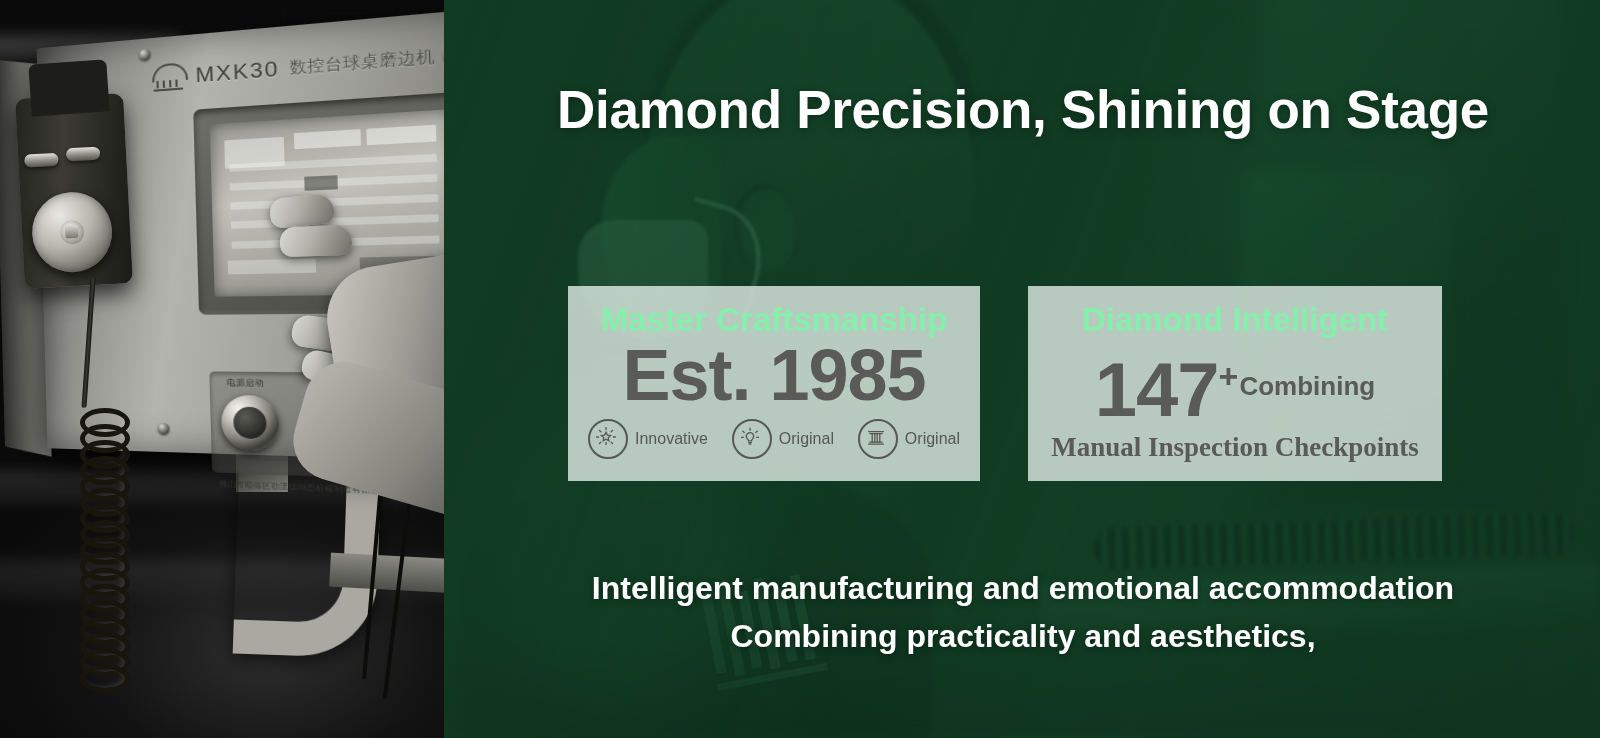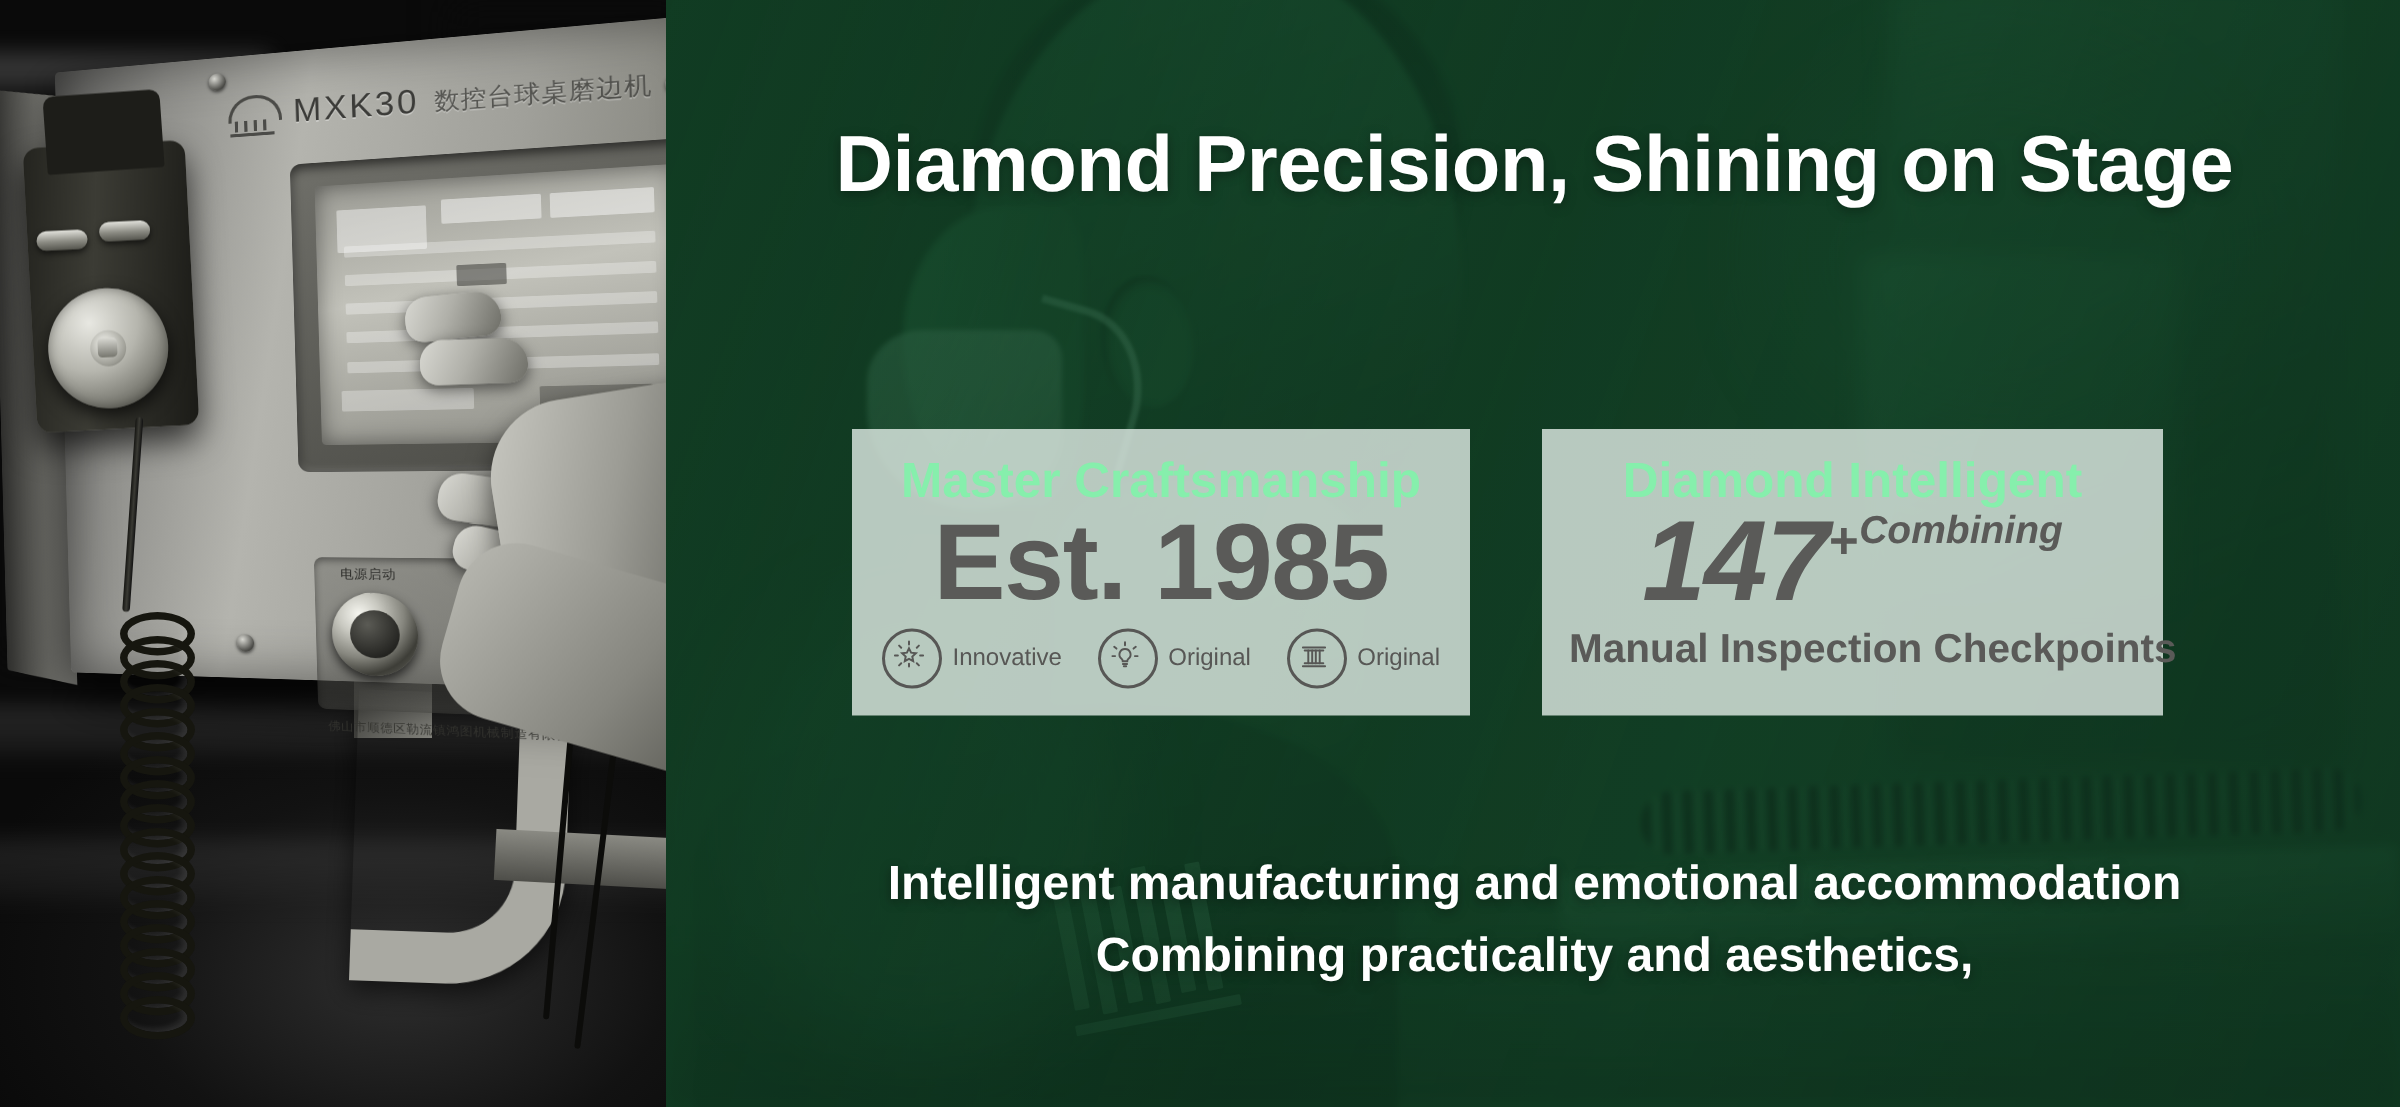--- a/index.html
+++ b/index.html
@@ -524,24 +524,23 @@
     font-weight: 700;
     line-height: .98;
     color: #5a5a58;
     letter-spacing: -1px;
     white-space: nowrap;
   }
   #est-line { text-align: center; margin-top: 2px; }
 
   #count-line {
     display: flex;
-    align-items: flex-start;
+    align-items: center;
     justify-content: center;
-    margin-top: 0;
-    font-style: italic;
+    margin-top: 15px;
   }
   #count-number { font-size: 76px; }
   #count-plus {
     font-size: 34px;
     font-weight: 700;
     line-height: 1;
     align-self: flex-start;
     margin-top: 6px;
     color: #5a5a58;
   }
@@ -551,20 +550,21 @@
     color: #5a5a58;
     margin-left: 1px;
     padding-bottom: 8px;
   }
   #checkpoints-label {
     font-size: 27px;
     font-weight: 600;
     color: #5a5a58;
     margin-top: 4px;
     white-space: nowrap;
+    font-family: Liberation Serif, serif;
   }
 
   #trait-row {
     display: flex;
     justify-content: space-between;
     align-items: center;
     margin-top: 8px;
     padding: 0 2px;
   }
   .trait {

